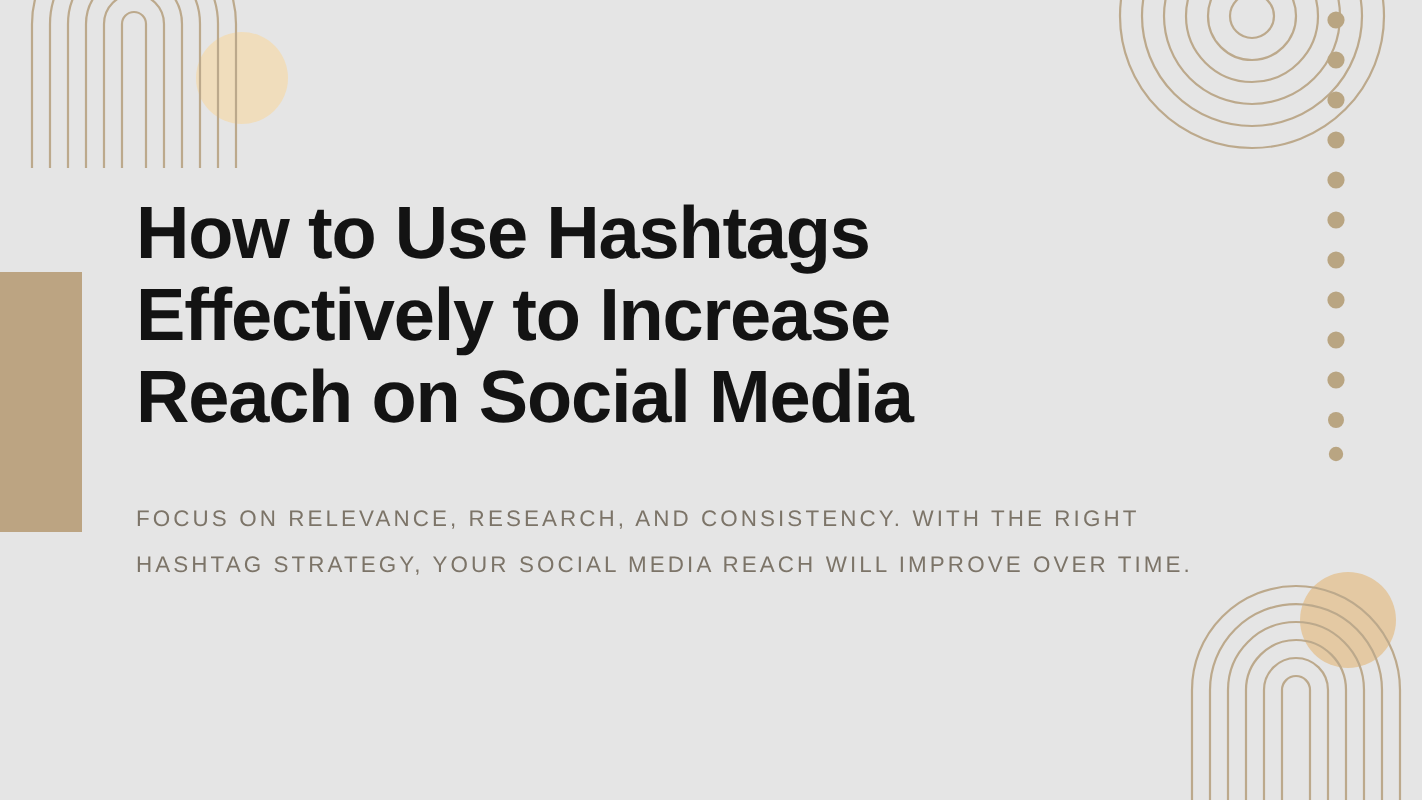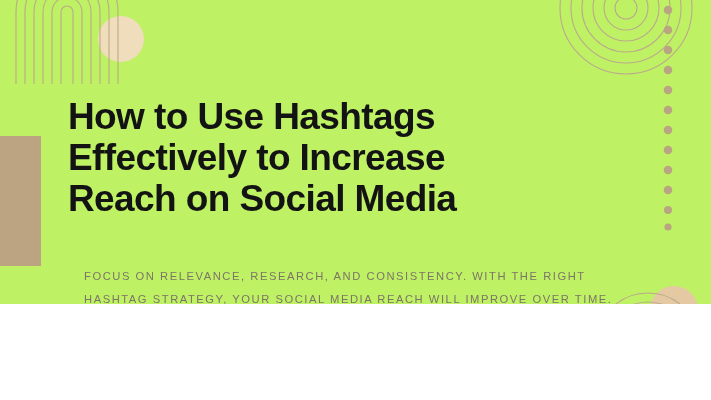--- a/index.html
+++ b/index.html
@@ -3,22 +3,22 @@
 <meta charset="utf-8">
 <style>
   html, body {
     margin: 0;
     padding: 0;
     background: #ffffff;
   }
   #canvas {
     position: relative;
     width: 711px;
-    height: 304px;
-    background: #bef264;
+    height: 400px;
+    background: #e5e5e5;
     overflow: hidden;
     font-family: "Liberation Sans", sans-serif;
   }
 
   
   .deco {
     position: absolute;
     pointer-events: none;
   }
   .deco svg { display: block; }
@@ -67,21 +67,21 @@
     margin: 0;
     font-family: "Liberation Sans", sans-serif;
     font-size: 37px;
     line-height: 41px;
     font-weight: bold;
     letter-spacing: -0.6px;
     color: #131313;
     white-space: pre-line;
   }
   #subhead {
-    margin: 16px;
+    margin: 0;
     padding-top: 30px;
     font-family: "Liberation Sans", sans-serif;
     font-size: 11.2px;
     line-height: 22.5px;
     font-weight: normal;
     letter-spacing: 1.55px;
     color: #7C7468;
     text-transform: uppercase;
     white-space: pre-line;
     max-width: 556px;

